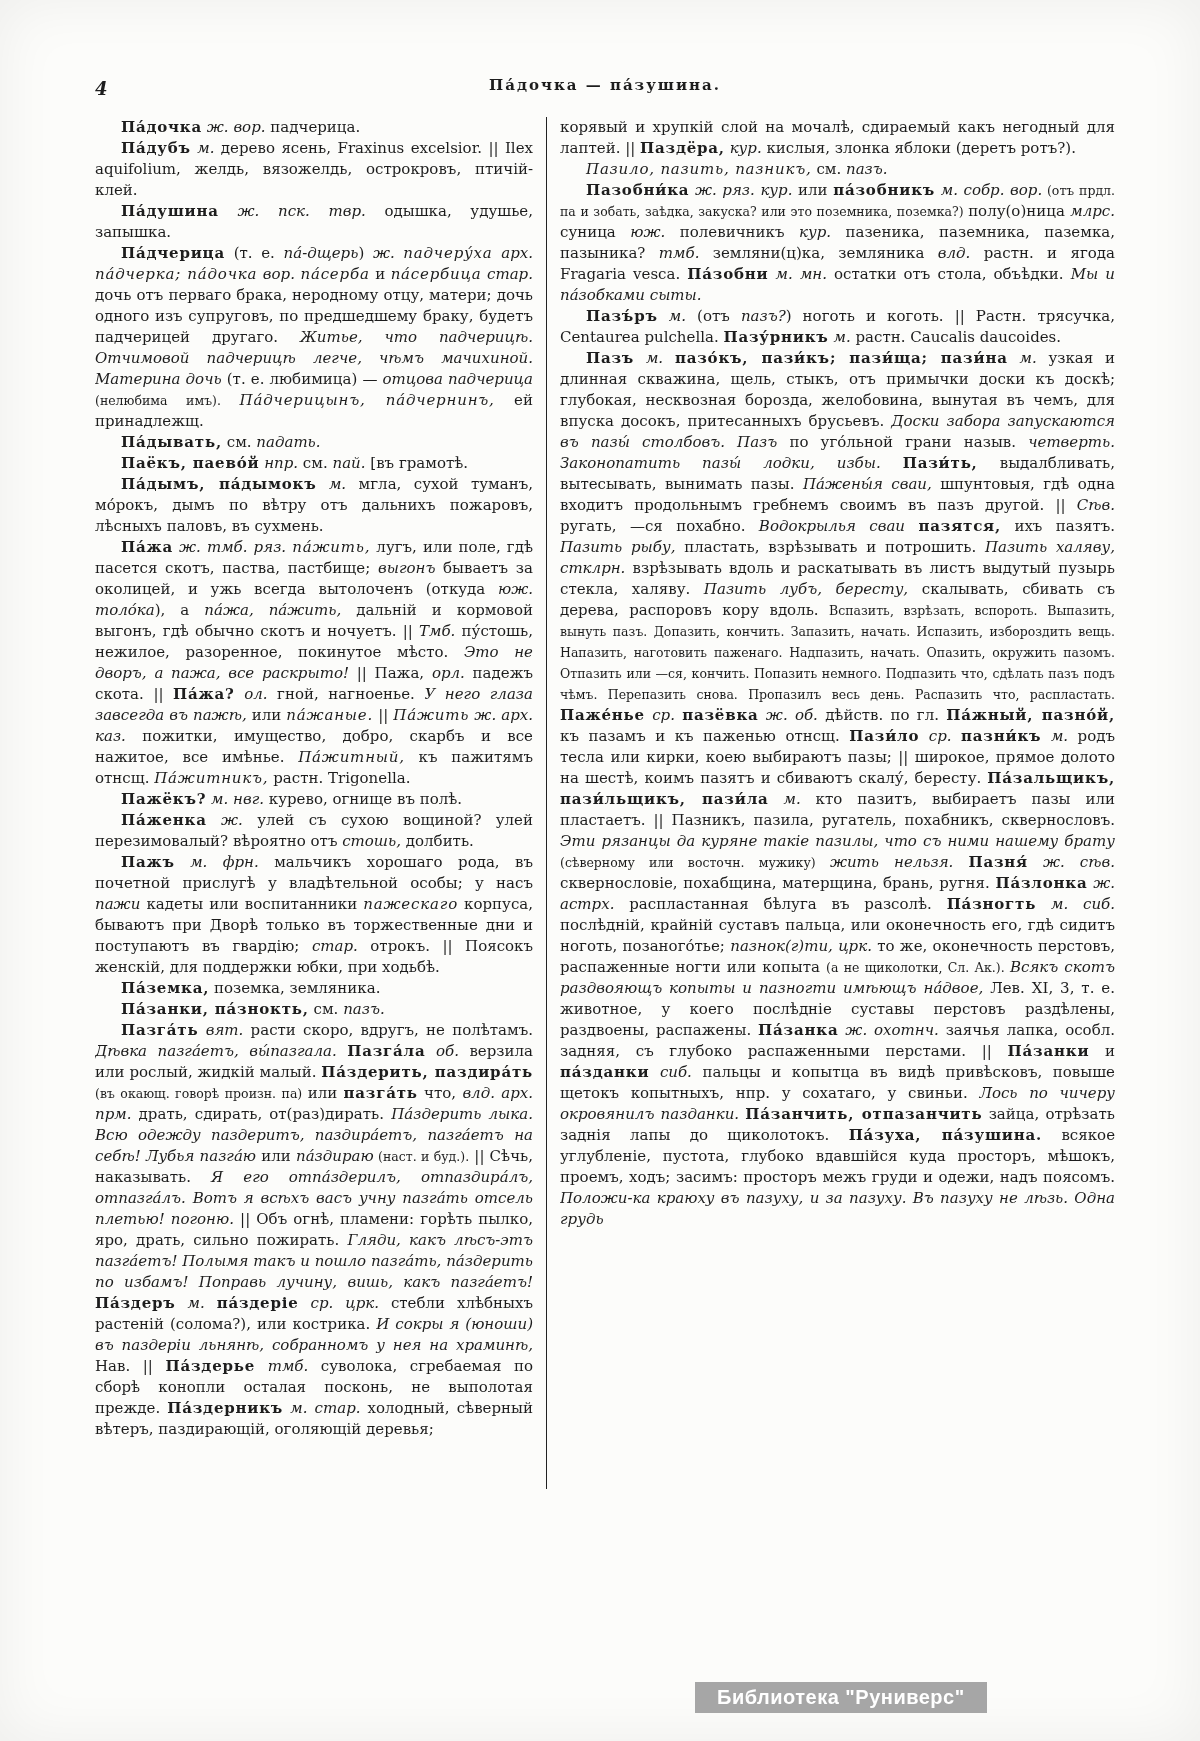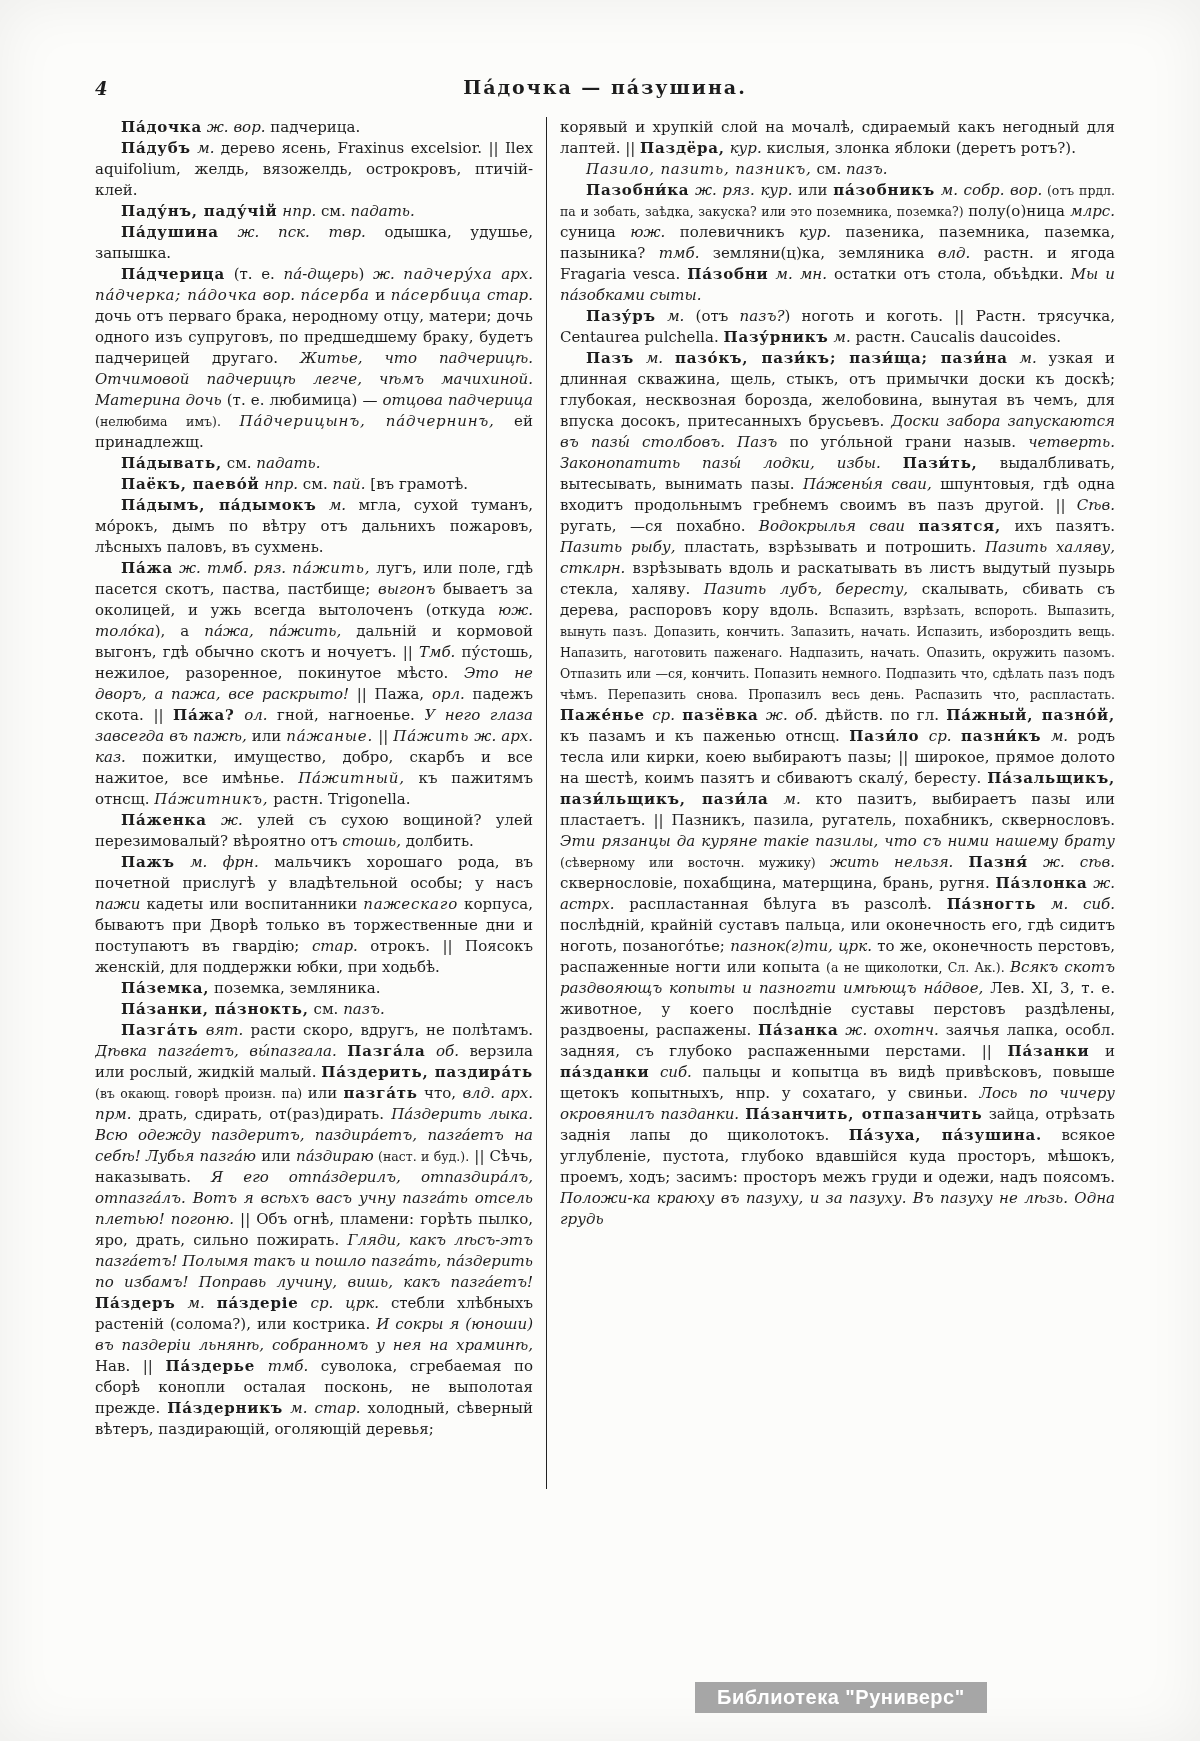--- a/index.html
+++ b/index.html
@@ -18,21 +18,21 @@
     margin-top:76px;
     padding:0 85px 0 95px;
     height:32px;
   }
   .page-number{
     position:absolute;left:95px;top:2px;
     font-size:18px;font-weight:bold;font-style:italic;
   }
   .running-head{
     text-align:center;
-    font-size:19px;font-weight:bold;letter-spacing:2px;
+    font-size:15px;font-weight:bold;letter-spacing:2px;
   }
   .columns{
     display:flex;
     margin-top:9px;
     padding:0 85px 0 95px;
     height:1372px;
     overflow:hidden;
   }
   .col{overflow:hidden;}
   .col.left{width:438px;margin-right:13px;}
@@ -69,38 +69,38 @@
 
   <div class="header">
     <span class="page-number">4</span>
     <div class="running-head">Па́дочка — па́зушина.</div>
   </div>
 
   <div class="columns">
     <div class="col left">
         <p class="entry"><span class="b">Па́дочка</span><span class="i"> ж. вор.</span><span> падчерица.</span></p>
         <p class="entry"><span class="b">Па́дубъ</span><span class="i"> м.</span><span> дерево ясень, Fraxinus excelsior. || Ilex aquifolium, желдь, вязожелдь, острокровъ, птичій-клей.</span></p>
-        <p class="entry"><span class="b">Паду́нъ, паду́чій</span><span class="i"> нпр.</span><span> см. </span><span class="i">падать.</span></p>
         <p class="entry"><span class="b">Па́душина</span><span class="i"> ж. пск. твр.</span><span> одышка, удушье, запышка.</span></p>
         <p class="entry"><span class="b">Па́дчерица</span><span> (т. е. </span><span class="i">па́-дщерь</span><span>) </span><span class="i">ж.</span><span> </span><span class="bi">падчеру́ха</span><span class="i"> арх.</span><span> </span><span class="bi">па́дчерка; па́дочка</span><span class="i"> вор.</span><span> </span><span class="bi">па́серба</span><span> и </span><span class="bi">па́сербица</span><span class="i"> стар.</span><span> дочь отъ перваго брака, неродному отцу, матери; дочь одного изъ супруговъ, по предшедшему браку, будетъ падчерицей другаго. </span><span class="i">Житье, что падчерицѣ. Отчимовой падчерицѣ легче, чѣмъ мачихиной. Материна дочь</span><span> (т. е. любимица) </span><span class="i">— отцова падчерица</span><span class="sm"> (нелюбима имъ). </span><span class="bi">Па́дчерицынъ, па́дчернинъ,</span><span> ей принадлежщ.</span></p>
         <p class="entry"><span class="b">Па́дывать,</span><span> см. </span><span class="i">падать.</span></p>
         <p class="entry"><span class="b">Паёкъ, паево́й</span><span class="i"> нпр.</span><span> см. </span><span class="i">пай.</span><span> [въ грамотѣ.</span></p>
         <p class="entry"><span class="b">Па́дымъ, па́дымокъ</span><span class="i"> м.</span><span> мгла, сухой туманъ, мо́рокъ, дымъ по вѣтру отъ дальнихъ пожаровъ, лѣсныхъ паловъ, въ сухмень.</span></p>
         <p class="entry"><span class="b">Па́жа</span><span class="i"> ж. тмб. ряз.</span><span> </span><span class="bi">па́жить,</span><span> лугъ, или поле, гдѣ пасется скотъ, паства, пастбище; </span><span class="i">выгонъ</span><span> бываетъ за околицей, и ужь всегда вытолоченъ (откуда </span><span class="i">юж. толо́ка</span><span>), а </span><span class="i">па́жа, па́жить,</span><span> дальній и кормовой выгонъ, гдѣ обычно скотъ и ночуетъ. || </span><span class="i">Тмб.</span><span> пу́стошь, нежилое, разоренное, покинутое мѣсто. </span><span class="i">Это не дворъ, а пажа, все раскрыто!</span><span> || Пажа, </span><span class="i">орл.</span><span> падежъ скота. || </span><span class="b">Па́жа?</span><span class="i"> ол.</span><span> гной, нагноенье. </span><span class="i">У него глаза завсегда въ пажѣ,</span><span> или </span><span class="bi">па́жаные.</span><span> || </span><span class="bi">Па́жить</span><span class="i"> ж. арх. каз.</span><span> пожитки, имущество, добро, скарбъ и все нажитое, все имѣнье. </span><span class="bi">Па́житный,</span><span> къ пажитямъ отнсщ. </span><span class="bi">Па́житникъ,</span><span> растн. Trigonella.</span></p>
+        <p class="entry"><span class="b">Пажёкъ?</span><span class="i"> м. нвг.</span><span> курево, огнище въ полѣ.</span></p>
         <p class="entry"><span class="b">Па́женка</span><span class="i"> ж.</span><span> улей съ сухою вощиной? улей перезимовалый? вѣроятно отъ </span><span class="i">стошь,</span><span> долбить.</span></p>
         <p class="entry"><span class="b">Пажъ</span><span class="i"> м. фрн.</span><span> мальчикъ хорошаго рода, въ почетной прислугѣ у владѣтельной особы; у насъ </span><span class="i">пажи</span><span> кадеты или воспитанники </span><span class="bi">пажескаго</span><span> корпуса, бываютъ при Дворѣ только въ торжественные дни и поступаютъ въ гвардію; </span><span class="i">стар.</span><span> отрокъ. || Поясокъ женскій, для поддержки юбки, при ходьбѣ.</span></p>
         <p class="entry"><span class="b">Па́земка,</span><span> поземка, земляника.</span></p>
         <p class="entry"><span class="b">Па́занки, па́знокть,</span><span> см. </span><span class="i">пазъ.</span></p>
         <p class="entry"><span class="b">Пазга́ть</span><span class="i"> вят.</span><span> расти скоро, вдругъ, не полѣтамъ. </span><span class="i">Дѣвка пазга́етъ, вы́пазгала.</span><span> </span><span class="b">Пазга́ла</span><span class="i"> об.</span><span> верзила или рослый, жидкій малый. </span><span class="b">Па́здерить, паздира́ть</span><span class="sm"> (въ окающ. говорѣ произн. па) </span><span>или </span><span class="b">пазга́ть</span><span> что, </span><span class="i">влд. арх. прм.</span><span> драть, сдирать, от(раз)дирать. </span><span class="i">Па́здерить лыка. Всю одежду паздеритъ, паздира́етъ, пазга́етъ на себѣ! Лубья пазга́ю</span><span> или </span><span class="i">па́здираю</span><span class="sm"> (наст. и буд.).</span><span> || Сѣчь, наказывать. </span><span class="i">Я его отпа́здерилъ, отпаздира́лъ, отпазга́лъ. Вотъ я всѣхъ васъ учну пазга́ть отсель плетью! погоню.</span><span> || Объ огнѣ, пламени: горѣть пылко, яро, драть, сильно пожирать. </span><span class="i">Гляди, какъ лѣсъ-этъ пазга́етъ! Полымя такъ и пошло пазга́ть, па́здерить по избамъ! Поправь лучину, вишь, какъ пазга́етъ!</span><span> </span><span class="b">Па́здеръ</span><span class="i"> м.</span><span> </span><span class="b">па́здеріе</span><span class="i"> ср. црк.</span><span> стебли хлѣбныхъ растеній (солома?), или кострика. </span><span class="i">И сокры я (юноши) въ паздеріи льнянѣ, собранномъ у нея на храминѣ,</span><span> Нав. || </span><span class="b">Па́здерье</span><span class="i"> тмб.</span><span> суволока, сгребаемая по сборѣ конопли осталая посконь, не выполотая прежде. </span><span class="b">Па́здерникъ</span><span class="i"> м. стар.</span><span> холодный, сѣверный вѣтеръ, паздирающій, оголяющій деревья; </span></p>
       </div>
     <div class="divider"></div>
     <div class="col right">
         <p class="entry cont"><span>корявый и хрупкій слой на мочалѣ, сдираемый какъ негодный для лаптей. || </span><span class="b">Паздёра,</span><span class="i"> кур.</span><span> кислыя, злонка яблоки (деретъ ротъ?).</span></p>
         <p class="entry"><span class="bi">Пазило, пазить, пазникъ,</span><span> см. </span><span class="i">пазъ.</span></p>
         <p class="entry"><span class="b">Пазобни́ка</span><span class="i"> ж. ряз. кур.</span><span> или </span><span class="b">па́зобникъ</span><span class="i"> м. собр. вор.</span><span class="sm"> (отъ прдл. па и зобать, заѣдка, закуска? или это поземника, поземка?) </span><span>полу(о)ница </span><span class="i">млрс.</span><span> суница </span><span class="i">юж.</span><span> полевичникъ </span><span class="i">кур.</span><span> пазеника, паземника, паземка, пазыника? </span><span class="i">тмб.</span><span> земляни(ц)ка, земляника </span><span class="i">влд.</span><span> растн. и ягода Fragaria vesca. </span><span class="b">Па́зобни</span><span class="i"> м. мн.</span><span> остатки отъ стола, объѣдки. </span><span class="i">Мы и па́зобками сыты.</span></p>
-        <p class="entry"><span class="b">Пазу́ръ</span><span class="i"> м.</span><span> (отъ </span><span class="i">пазъ?</span><span>) ноготь и коготь. || Растн. трясучка, Centaurea pulchella. </span><span class="b">Пазу́рникъ</span><span class="i"> м.</span><span> растн. Caucalis daucoides.</span></p>
+        <p class="entry"><span class="b">Пазъ́ръ</span><span class="i"> м.</span><span> (отъ </span><span class="i">пазъ?</span><span>) ноготь и коготь. || Растн. трясучка, Centaurea pulchella. </span><span class="b">Пазу́рникъ</span><span class="i"> м.</span><span> растн. Caucalis daucoides.</span></p>
         <p class="entry"><span class="b">Пазъ</span><span class="i"> м.</span><span> </span><span class="b">пазо́къ, пази́къ; пази́ща; пази́на</span><span class="i"> м.</span><span> узкая и длинная скважина, щель, стыкъ, отъ примычки доски къ доскѣ; глубокая, несквозная борозда, желобовина, вынутая въ чемъ, для впуска досокъ, притесанныхъ брусьевъ. </span><span class="i">Доски забора запускаются въ пазы́ столбовъ. Пазъ</span><span> по уго́льной грани назыв. </span><span class="i">четверть. Законопатить пазы́ лодки, избы.</span><span> </span><span class="b">Пази́ть,</span><span> выдалбливать, вытесывать, вынимать пазы. </span><span class="i">Па́жены́я сваи,</span><span> шпунтовыя, гдѣ одна входитъ продольнымъ гребнемъ своимъ въ пазъ другой. || </span><span class="i">Сѣв.</span><span> ругать, —ся похабно. </span><span class="i">Водокрылья сваи</span><span> </span><span class="b">пазятся,</span><span> ихъ пазятъ. </span><span class="i">Пазить рыбу,</span><span> пластать, взрѣзывать и потрошить. </span><span class="i">Пазить халяву,</span><span> </span><span class="i">стклрн.</span><span> взрѣзывать вдоль и раскатывать въ листъ выдутый пузырь стекла, халяву. </span><span class="i">Пазить лубъ, бересту,</span><span> скалывать, сбивать съ дерева, распоровъ кору вдоль. </span><span class="sm">Вспазить, взрѣзать, вспороть. Выпазить, вынуть пазъ. Допазить, кончить. Запазить, начать. Испазить, избороздить вещь. Напазить, наготовить паженаго. Надпазить, начать. Опазить, окружить пазомъ. Отпазить или —ся, кончить. Попазить немного. Подпазить что, сдѣлать пазъ подъ чѣмъ. Перепазить снова. Пропазилъ весь день. Распазить что, распластать. </span><span class="b">Паже́нье</span><span class="i"> ср.</span><span> </span><span class="b">пазёвка</span><span class="i"> ж. об.</span><span> дѣйств. по гл. </span><span class="b">Па́жный, пазно́й,</span><span> къ пазамъ и къ паженью отнсщ. </span><span class="b">Пази́ло</span><span class="i"> ср.</span><span> </span><span class="b">пазни́къ</span><span class="i"> м.</span><span> родъ тесла или кирки, коею выбираютъ пазы; || широкое, прямое долото на шестѣ, коимъ пазятъ и сбиваютъ скалу́, бересту. </span><span class="b">Па́зальщикъ, пази́льщикъ, пази́ла</span><span class="i"> м.</span><span> кто пазитъ, выбираетъ пазы или пластаетъ. || Пазникъ, пазила, ругатель, похабникъ, сквернословъ. </span><span class="i">Эти рязанцы да куряне такіе пазилы, что съ ними нашему брату</span><span class="sm"> (сѣверному или восточн. мужику) </span><span class="i">жить нельзя.</span><span> </span><span class="b">Пазня́</span><span class="i"> ж. сѣв.</span><span> сквернословіе, похабщина, матерщина, брань, ругня. </span><span class="b">Па́злонка</span><span class="i"> ж. астрх.</span><span> распластанная бѣлуга въ разсолѣ. </span><span class="b">Па́зногть</span><span class="i"> м. сиб.</span><span> послѣдній, крайній суставъ пальца, или оконечность его, гдѣ сидитъ ноготь, позаного́тье; </span><span class="i">пазнок(г)ти, црк.</span><span> то же, оконечность перстовъ, распаженные ногти или копыта </span><span class="sm">(а не щиколотки, Сл. Ак.). </span><span class="i">Всякъ скотъ раздвояющъ копыты и пазногти имѣющъ на́двое,</span><span> Лев. XI, 3, т. е. животное, у коего послѣдніе суставы перстовъ раздѣлены, раздвоены, распажены. </span><span class="b">Па́занка</span><span class="i"> ж. охотнч.</span><span> заячья лапка, особл. задняя, съ глубоко распаженными перстами. || </span><span class="b">Па́занки</span><span> и </span><span class="b">па́зданки</span><span class="i"> сиб.</span><span> пальцы и копытца въ видѣ привѣсковъ, повыше щетокъ копытныхъ, нпр. у сохатаго, у свиньи. </span><span class="i">Лось по чичеру окровянилъ пазданки.</span><span> </span><span class="b">Па́занчить, отпазанчить</span><span> зайца, отрѣзать заднія лапы до щиколотокъ. </span><span class="b">Па́зуха, па́зушина.</span><span> всякое углубленіе, пустота, глубоко вдавшійся куда просторъ, мѣшокъ, проемъ, ходъ; засимъ: просторъ межъ груди и одежи, надъ поясомъ. </span><span class="i">Положи-ка краюху въ пазуху, и за пазуху. Въ пазуху не лѣзь. Одна грудь</span></p>
       </div>
   </div>
 
   <div class="watermark">Библиотека "Руниверс"</div>
 
 </div>
 
 </body></html>

